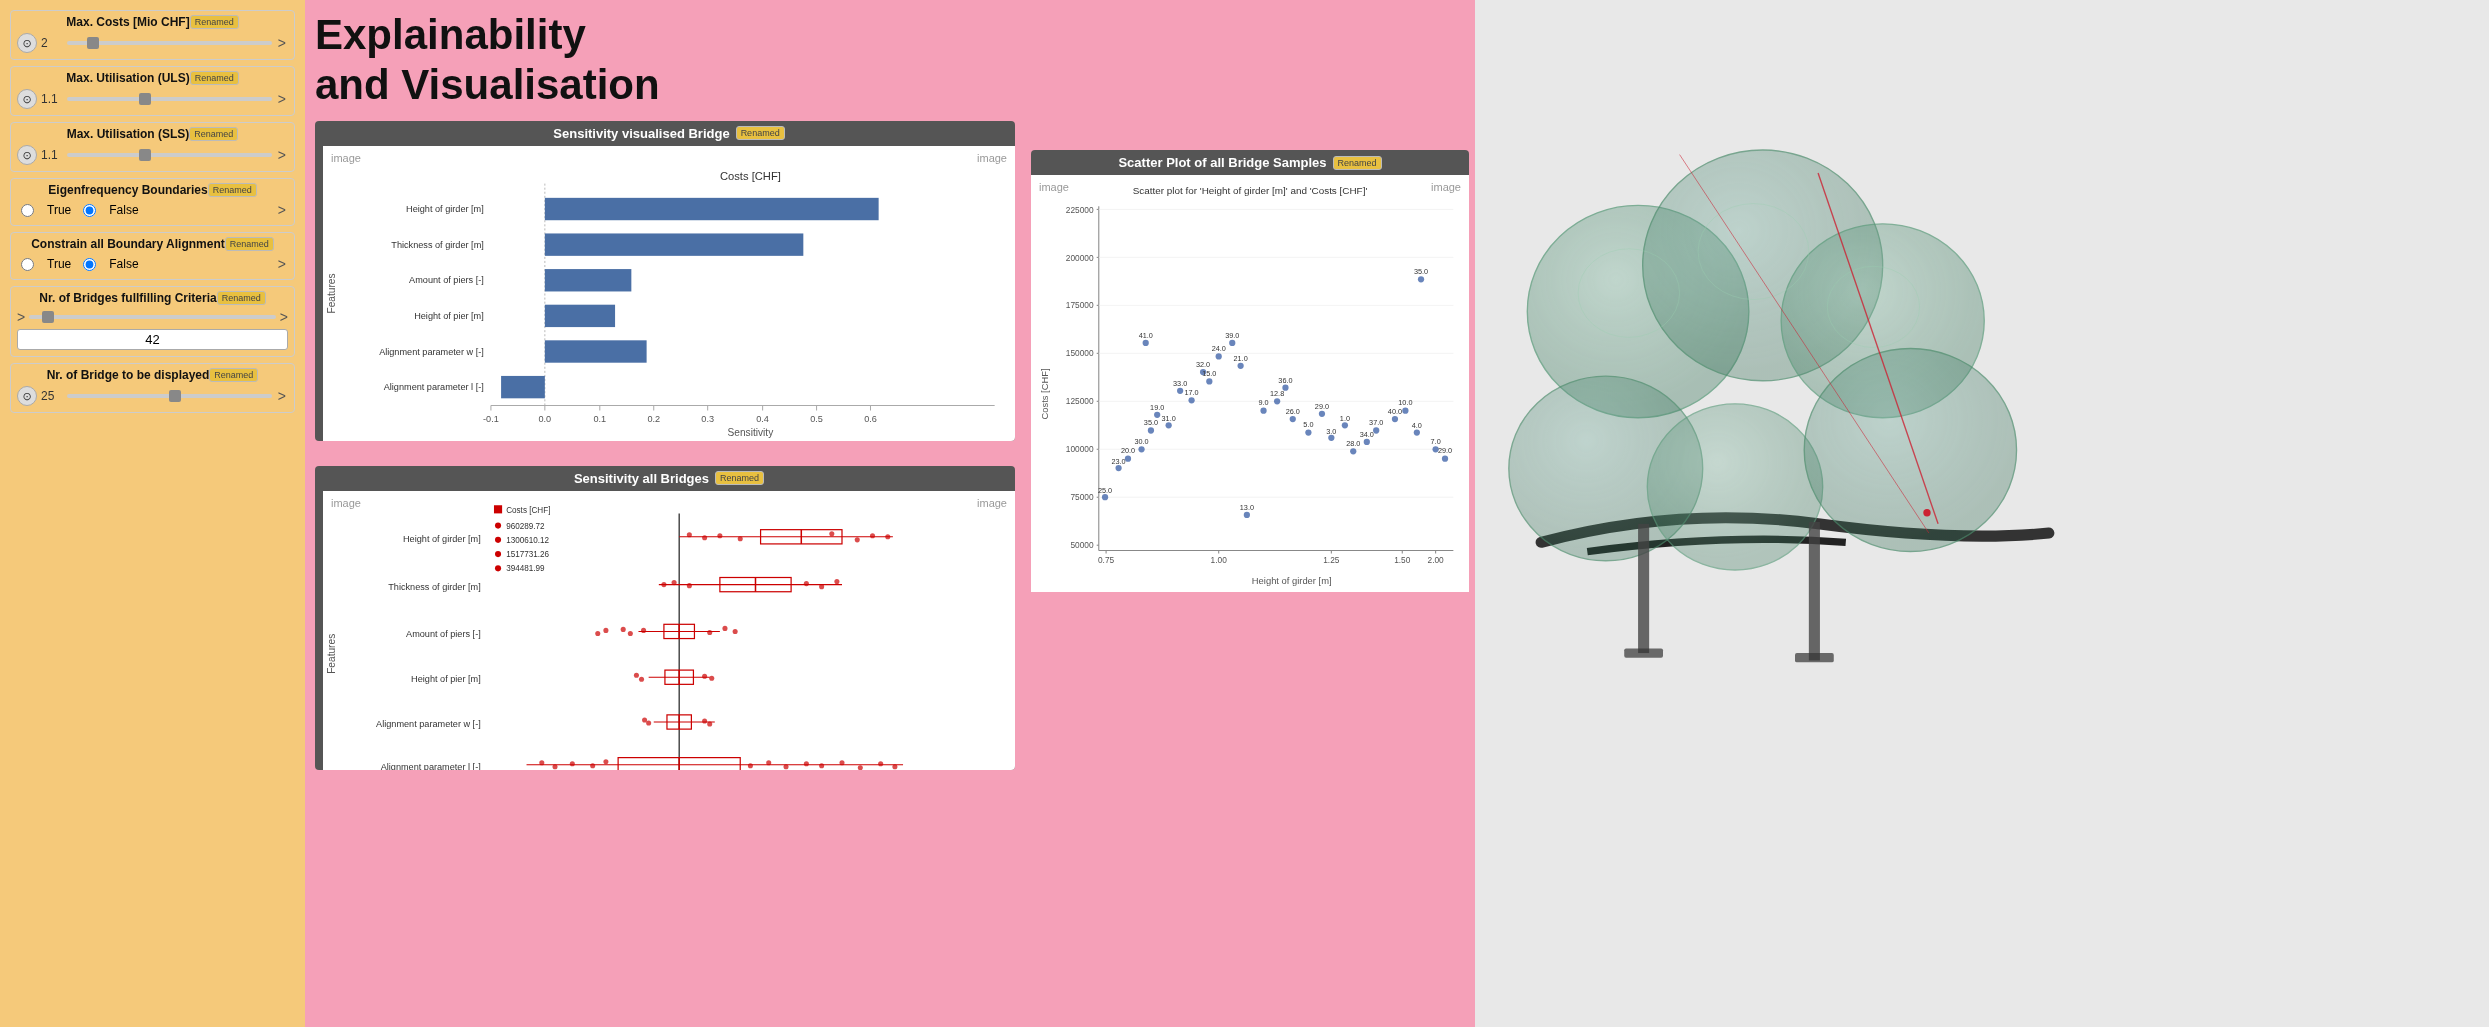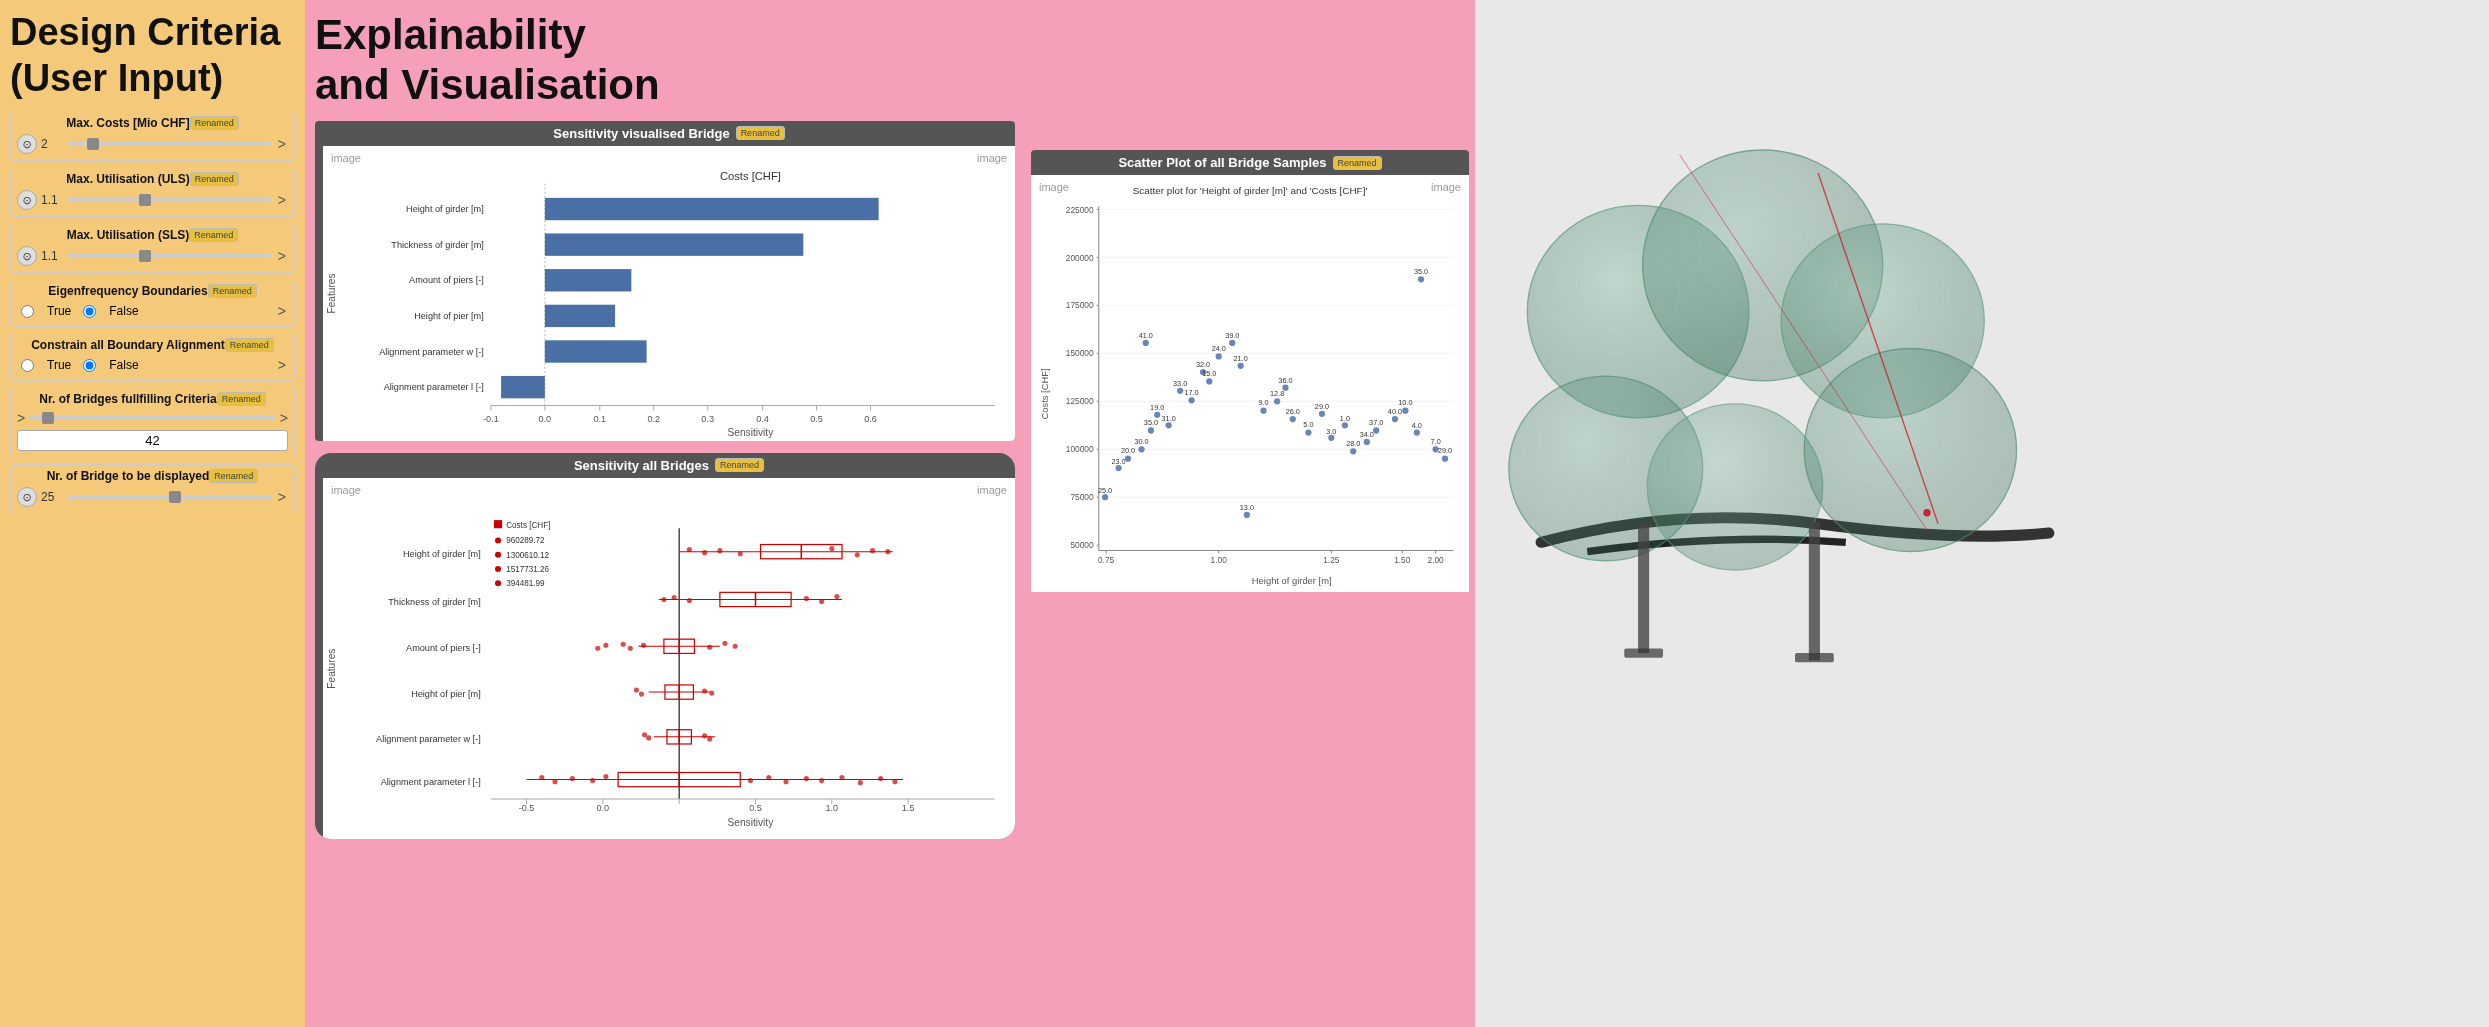--- a/index.html
+++ b/index.html
@@ -211,21 +211,20 @@
     .controls-area {
       display: flex;
       flex-direction: column;
       gap: 0;
     }
   </style>
 </head>
 <body>
 
 <div class="left-panel">
-  <div class="panel-title">Design Criteria<br>(User Input)</div>
 
   <div class="controls-area">
 
     <div class="control-group">
       <div class="control-label">
         <span>Max. Costs [Mio CHF]</span>
         <span class="renamed-badge">Renamed</span>
       </div>
       <div class="slider-row">
         <div class="spin-btn">⊙</div>
@@ -402,21 +401,21 @@
 
         <rect x="218" y="176" width="100" height="22" fill="#4a6fa5"></rect>
 
         <rect x="175" y="211" width="43" height="22" fill="#4a6fa5"></rect>
 
         <text x="420" y="270" font-size="10" fill="#555" text-anchor="middle">Sensitivity</text>
       </svg>
     </div>
   </div>
 
-  <div class="chart-card" style="height:386px; flex: none; margin-top:2px;border-radius:16px;">
+  <div class="chart-card" style="height:304px; flex: none; margin-top:15px;">
     <div class="chart-header">
       <span>Sensitivity all Bridges</span>
       <span class="renamed-badge">Renamed</span>
     </div>
     <div class="chart-body">
       <span class="chart-image-label top-left">image</span>
       <span class="chart-image-label top-right">image</span>
       <svg viewBox="0 0 680 300" width="100%" height="100%">
 
         <rect x="168" y="14" width="8" height="8" fill="#c00"></rect>

